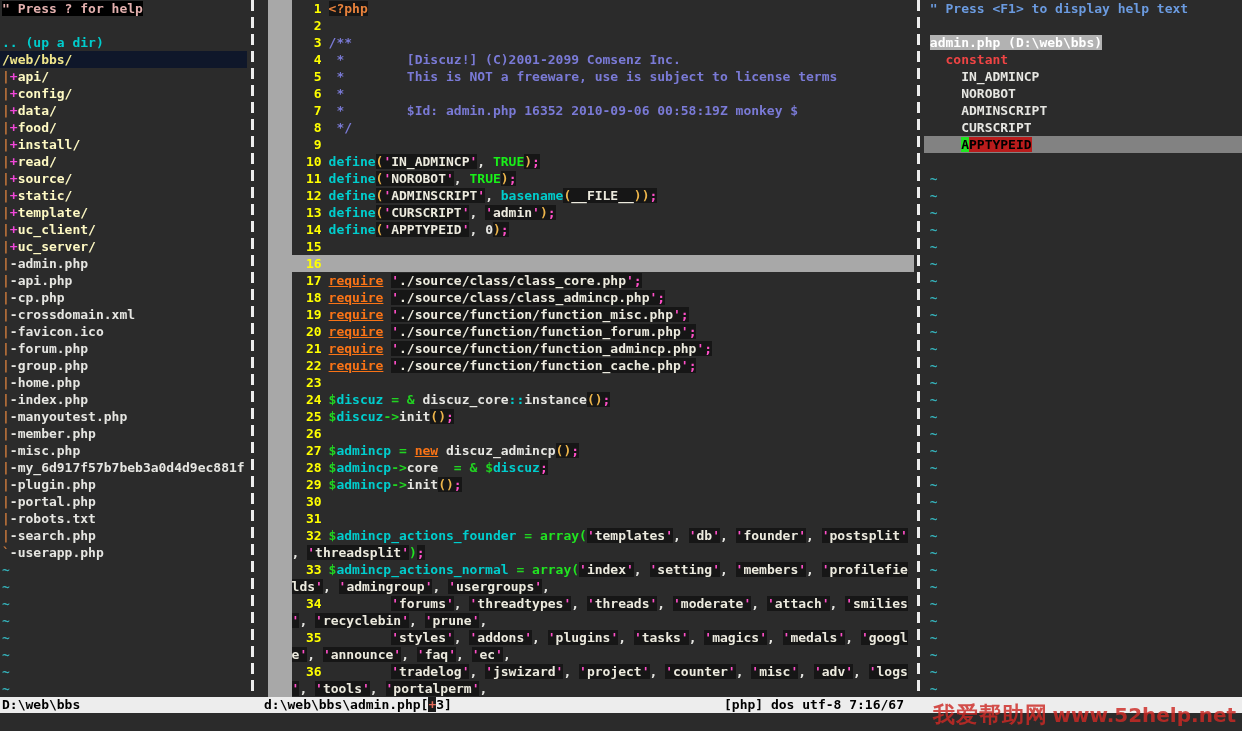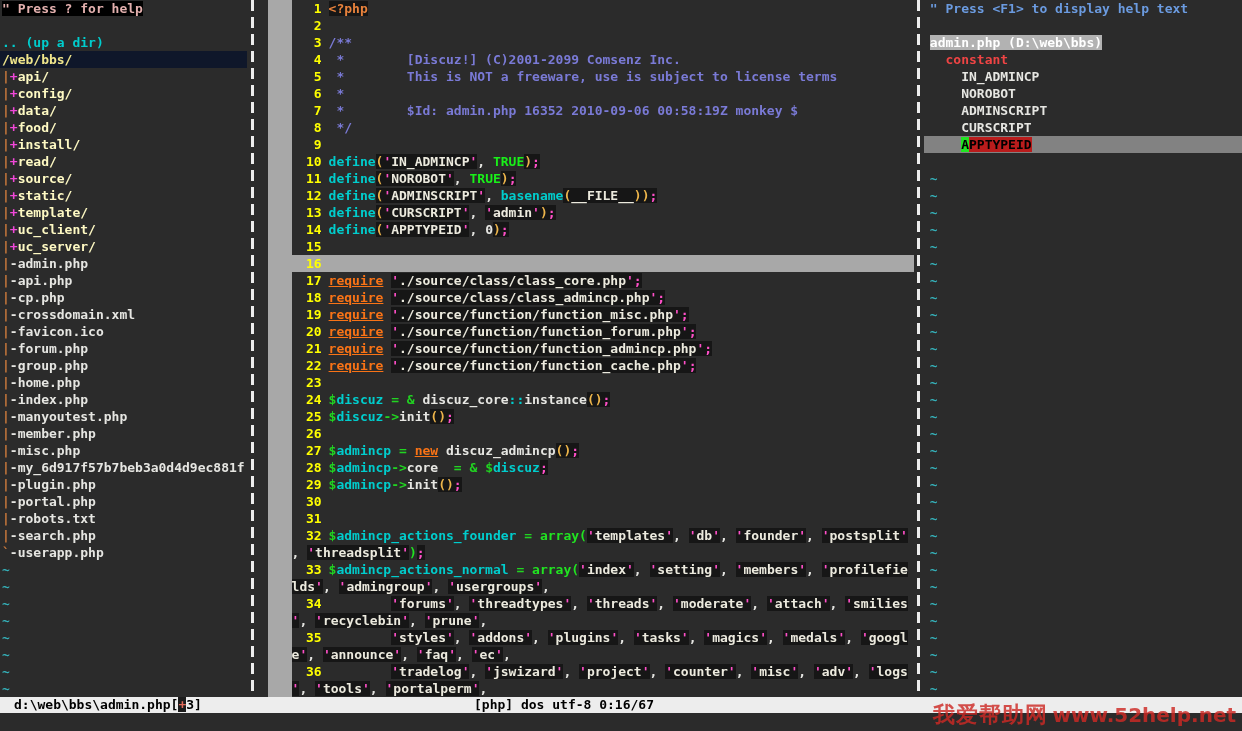--- a/index.html
+++ b/index.html
@@ -90,21 +90,22 @@
       <div class="foldcol"></div>
       <div class="coderows rows" id="code"><div class="crow"><span class="lnum">1</span><span class="sg-php">&lt;?php</span></div><div class="crow"><span class="lnum">2</span></div><div class="crow"><span class="lnum">3</span><span class="sg-cmt">/**</span></div><div class="crow"><span class="lnum">4</span><span class="sg-cmt"> *        [Discuz!] (C)2001-2099 Comsenz Inc.</span></div><div class="crow"><span class="lnum">5</span><span class="sg-cmt"> *        This is NOT a freeware, use is subject to license terms</span></div><div class="crow"><span class="lnum">6</span><span class="sg-cmt"> *</span></div><div class="crow"><span class="lnum">7</span><span class="sg-cmt"> *        $Id: admin.php 16352 2010-09-06 00:58:19Z monkey $</span></div><div class="crow"><span class="lnum">8</span><span class="sg-cmt"> */</span></div><div class="crow"><span class="lnum">9</span></div><div class="crow"><span class="lnum">10</span><span class="sg-fn">define</span><span class="sg-par">(</span><span class="sg-q">'</span><span class="sg-s">IN_ADMINCP</span><span class="sg-q">'</span><span class="sg-n">, </span><span class="sg-b">TRUE</span><span class="sg-par">)</span><span class="sg-sem">;</span></div><div class="crow"><span class="lnum">11</span><span class="sg-fn">define</span><span class="sg-par">(</span><span class="sg-q">'</span><span class="sg-s">NOROBOT</span><span class="sg-q">'</span><span class="sg-n">, </span><span class="sg-b">TRUE</span><span class="sg-par">)</span><span class="sg-sem">;</span></div><div class="crow"><span class="lnum">12</span><span class="sg-fn">define</span><span class="sg-par">(</span><span class="sg-q">'</span><span class="sg-s">ADMINSCRIPT</span><span class="sg-q">'</span><span class="sg-n">, </span><span class="sg-fn">basename</span><span class="sg-par">(</span><span class="sg-s">__FILE__</span><span class="sg-par">))</span><span class="sg-sem">;</span></div><div class="crow"><span class="lnum">13</span><span class="sg-fn">define</span><span class="sg-par">(</span><span class="sg-q">'</span><span class="sg-s">CURSCRIPT</span><span class="sg-q">'</span><span class="sg-n">, </span><span class="sg-q">'</span><span class="sg-s">admin</span><span class="sg-q">'</span><span class="sg-par">)</span><span class="sg-sem">;</span></div><div class="crow"><span class="lnum">14</span><span class="sg-fn">define</span><span class="sg-par">(</span><span class="sg-q">'</span><span class="sg-s">APPTYPEID</span><span class="sg-q">'</span><span class="sg-n">, </span><span class="sg-n">0</span><span class="sg-par">)</span><span class="sg-sem">;</span></div><div class="crow"><span class="lnum">15</span></div><div class="crow bar-cl"><span class="lnum">16</span></div><div class="crow"><span class="lnum">17</span><span class="sg-stm">require</span><span class="sg-n"> </span><span class="sg-q">'</span><span class="sg-s">./source/class/class_core.php</span><span class="sg-q">'</span><span class="sg-sem">;</span></div><div class="crow"><span class="lnum">18</span><span class="sg-stm">require</span><span class="sg-n"> </span><span class="sg-q">'</span><span class="sg-s">./source/class/class_admincp.php</span><span class="sg-q">'</span><span class="sg-sem">;</span></div><div class="crow"><span class="lnum">19</span><span class="sg-stm">require</span><span class="sg-n"> </span><span class="sg-q">'</span><span class="sg-s">./source/function/function_misc.php</span><span class="sg-q">'</span><span class="sg-sem">;</span></div><div class="crow"><span class="lnum">20</span><span class="sg-stm">require</span><span class="sg-n"> </span><span class="sg-q">'</span><span class="sg-s">./source/function/function_forum.php</span><span class="sg-q">'</span><span class="sg-sem">;</span></div><div class="crow"><span class="lnum">21</span><span class="sg-stm">require</span><span class="sg-n"> </span><span class="sg-q">'</span><span class="sg-s">./source/function/function_admincp.php</span><span class="sg-q">'</span><span class="sg-sem">;</span></div><div class="crow"><span class="lnum">22</span><span class="sg-stm">require</span><span class="sg-n"> </span><span class="sg-q">'</span><span class="sg-s">./source/function/function_cache.php</span><span class="sg-q">'</span><span class="sg-sem">;</span></div><div class="crow"><span class="lnum">23</span></div><div class="crow"><span class="lnum">24</span><span class="sg-o">$</span><span class="sg-v">discuz</span><span class="sg-n"> </span><span class="sg-o">=</span><span class="sg-n"> </span><span class="sg-o">&amp;</span><span class="sg-n"> </span><span class="sg-n">discuz_core</span><span class="sg-col">::</span><span class="sg-n">instance</span><span class="sg-par">()</span><span class="sg-sem">;</span></div><div class="crow"><span class="lnum">25</span><span class="sg-o">$</span><span class="sg-v">discuz</span><span class="sg-o">-&gt;</span><span class="sg-n">init</span><span class="sg-par">()</span><span class="sg-sem">;</span></div><div class="crow"><span class="lnum">26</span></div><div class="crow"><span class="lnum">27</span><span class="sg-o">$</span><span class="sg-v">admincp</span><span class="sg-n"> </span><span class="sg-o">=</span><span class="sg-n"> </span><span class="sg-stm">new</span><span class="sg-n"> </span><span class="sg-n">discuz_admincp</span><span class="sg-par">()</span><span class="sg-sem">;</span></div><div class="crow"><span class="lnum">28</span><span class="sg-o">$</span><span class="sg-v">admincp</span><span class="sg-o">-&gt;</span><span class="sg-n">core  </span><span class="sg-o">=</span><span class="sg-n"> </span><span class="sg-o">&amp;</span><span class="sg-n"> </span><span class="sg-o">$</span><span class="sg-v">discuz</span><span class="sg-sem">;</span></div><div class="crow"><span class="lnum">29</span><span class="sg-o">$</span><span class="sg-v">admincp</span><span class="sg-o">-&gt;</span><span class="sg-n">init</span><span class="sg-par">()</span><span class="sg-sem">;</span></div><div class="crow"><span class="lnum">30</span></div><div class="crow"><span class="lnum">31</span></div><div class="crow"><span class="lnum">32</span><span class="sg-o">$</span><span class="sg-v">admincp_actions_founder</span><span class="sg-n"> </span><span class="sg-o">=</span><span class="sg-n"> </span><span class="sg-arr">array(</span><span class="sg-q">'</span><span class="sg-s">templates</span><span class="sg-q">'</span><span class="sg-n">, </span><span class="sg-q">'</span><span class="sg-s">db</span><span class="sg-q">'</span><span class="sg-n">, </span><span class="sg-q">'</span><span class="sg-s">founder</span><span class="sg-q">'</span><span class="sg-n">, </span><span class="sg-q">'</span><span class="sg-s">postsplit</span><span class="sg-q">'</span></div><div class="crow"><span class="sg-n">, </span><span class="sg-q">'</span><span class="sg-s">threadsplit</span><span class="sg-q">'</span><span class="sg-arr">)</span><span class="sg-sem">;</span></div><div class="crow"><span class="lnum">33</span><span class="sg-o">$</span><span class="sg-v">admincp_actions_normal</span><span class="sg-n"> </span><span class="sg-o">=</span><span class="sg-n"> </span><span class="sg-arr">array(</span><span class="sg-q">'</span><span class="sg-s">index</span><span class="sg-q">'</span><span class="sg-n">, </span><span class="sg-q">'</span><span class="sg-s">setting</span><span class="sg-q">'</span><span class="sg-n">, </span><span class="sg-q">'</span><span class="sg-s">members</span><span class="sg-q">'</span><span class="sg-n">, </span><span class="sg-q">'</span><span class="sg-s">profilefie</span></div><div class="crow"><span class="sg-s">lds</span><span class="sg-q">'</span><span class="sg-n">, </span><span class="sg-q">'</span><span class="sg-s">admingroup</span><span class="sg-q">'</span><span class="sg-n">, </span><span class="sg-q">'</span><span class="sg-s">usergroups</span><span class="sg-q">'</span><span class="sg-n">,</span></div><div class="crow"><span class="lnum">34</span><span class="sg-n">        </span><span class="sg-q">'</span><span class="sg-s">forums</span><span class="sg-q">'</span><span class="sg-n">, </span><span class="sg-q">'</span><span class="sg-s">threadtypes</span><span class="sg-q">'</span><span class="sg-n">, </span><span class="sg-q">'</span><span class="sg-s">threads</span><span class="sg-q">'</span><span class="sg-n">, </span><span class="sg-q">'</span><span class="sg-s">moderate</span><span class="sg-q">'</span><span class="sg-n">, </span><span class="sg-q">'</span><span class="sg-s">attach</span><span class="sg-q">'</span><span class="sg-n">, </span><span class="sg-q">'</span><span class="sg-s">smilies</span></div><div class="crow"><span class="sg-q">'</span><span class="sg-n">, </span><span class="sg-q">'</span><span class="sg-s">recyclebin</span><span class="sg-q">'</span><span class="sg-n">, </span><span class="sg-q">'</span><span class="sg-s">prune</span><span class="sg-q">'</span><span class="sg-n">,</span></div><div class="crow"><span class="lnum">35</span><span class="sg-n">        </span><span class="sg-q">'</span><span class="sg-s">styles</span><span class="sg-q">'</span><span class="sg-n">, </span><span class="sg-q">'</span><span class="sg-s">addons</span><span class="sg-q">'</span><span class="sg-n">, </span><span class="sg-q">'</span><span class="sg-s">plugins</span><span class="sg-q">'</span><span class="sg-n">, </span><span class="sg-q">'</span><span class="sg-s">tasks</span><span class="sg-q">'</span><span class="sg-n">, </span><span class="sg-q">'</span><span class="sg-s">magics</span><span class="sg-q">'</span><span class="sg-n">, </span><span class="sg-q">'</span><span class="sg-s">medals</span><span class="sg-q">'</span><span class="sg-n">, </span><span class="sg-q">'</span><span class="sg-s">googl</span></div><div class="crow"><span class="sg-s">e</span><span class="sg-q">'</span><span class="sg-n">, </span><span class="sg-q">'</span><span class="sg-s">announce</span><span class="sg-q">'</span><span class="sg-n">, </span><span class="sg-q">'</span><span class="sg-s">faq</span><span class="sg-q">'</span><span class="sg-n">, </span><span class="sg-q">'</span><span class="sg-s">ec</span><span class="sg-q">'</span><span class="sg-n">,</span></div><div class="crow"><span class="lnum">36</span><span class="sg-n">        </span><span class="sg-q">'</span><span class="sg-s">tradelog</span><span class="sg-q">'</span><span class="sg-n">, </span><span class="sg-q">'</span><span class="sg-s">jswizard</span><span class="sg-q">'</span><span class="sg-n">, </span><span class="sg-q">'</span><span class="sg-s">project</span><span class="sg-q">'</span><span class="sg-n">, </span><span class="sg-q">'</span><span class="sg-s">counter</span><span class="sg-q">'</span><span class="sg-n">, </span><span class="sg-q">'</span><span class="sg-s">misc</span><span class="sg-q">'</span><span class="sg-n">, </span><span class="sg-q">'</span><span class="sg-s">adv</span><span class="sg-q">'</span><span class="sg-n">, </span><span class="sg-q">'</span><span class="sg-s">logs</span></div><div class="crow"><span class="sg-q">'</span><span class="sg-n">, </span><span class="sg-q">'</span><span class="sg-s">tools</span><span class="sg-q">'</span><span class="sg-n">, </span><span class="sg-q">'</span><span class="sg-s">portalperm</span><span class="sg-q">'</span><span class="sg-n">,</span></div></div>
     </div>
     <div class="vsep s2">
         <i></i>
       </div>
     <div class="win taglist rows" id="tl"><div class="crow"><span class="sg-thelp">" Press &lt;F1&gt; to display help text</span></div><div class="crow"></div><div class="crow"><span class="sg-thead">admin.php (D:\web\bbs)</span></div><div class="crow"><span class="sg-tgroup">  constant</span></div><div class="crow"><span class="sg-ttag">    IN_ADMINCP</span></div><div class="crow"><span class="sg-ttag">    NOROBOT</span></div><div class="crow"><span class="sg-ttag">    ADMINSCRIPT</span></div><div class="crow"><span class="sg-ttag">    CURSCRIPT</span></div><div class="crow bar-tlcur"><span class="sg-ttag">    </span><span class="sg-curA">A</span><span class="sg-curR">PPTYPEID</span></div><div class="crow"></div><div class="crow"><span class="sg-tilde">~</span></div><div class="crow"><span class="sg-tilde">~</span></div><div class="crow"><span class="sg-tilde">~</span></div><div class="crow"><span class="sg-tilde">~</span></div><div class="crow"><span class="sg-tilde">~</span></div><div class="crow"><span class="sg-tilde">~</span></div><div class="crow"><span class="sg-tilde">~</span></div><div class="crow"><span class="sg-tilde">~</span></div><div class="crow"><span class="sg-tilde">~</span></div><div class="crow"><span class="sg-tilde">~</span></div><div class="crow"><span class="sg-tilde">~</span></div><div class="crow"><span class="sg-tilde">~</span></div><div class="crow"><span class="sg-tilde">~</span></div><div class="crow"><span class="sg-tilde">~</span></div><div class="crow"><span class="sg-tilde">~</span></div><div class="crow"><span class="sg-tilde">~</span></div><div class="crow"><span class="sg-tilde">~</span></div><div class="crow"><span class="sg-tilde">~</span></div><div class="crow"><span class="sg-tilde">~</span></div><div class="crow"><span class="sg-tilde">~</span></div><div class="crow"><span class="sg-tilde">~</span></div><div class="crow"><span class="sg-tilde">~</span></div><div class="crow"><span class="sg-tilde">~</span></div><div class="crow"><span class="sg-tilde">~</span></div><div class="crow"><span class="sg-tilde">~</span></div><div class="crow"><span class="sg-tilde">~</span></div><div class="crow"><span class="sg-tilde">~</span></div><div class="crow"><span class="sg-tilde">~</span></div><div class="crow"><span class="sg-tilde">~</span></div><div class="crow"><span class="sg-tilde">~</span></div><div class="crow"><span class="sg-tilde">~</span></div></div>
   </div>
 
   <div class="statusbar">
+    <div class="st st-nt"><span>D:\web\bbs</span></div>
     <div class="st st-code">
       <span class="l"><span>d:\web\bbs\admin.php[</span><span class="mod">+</span><span>3]</span></span>
-      <span class="r">[php] dos utf-8 0:16/67</span>
+      <span class="r">[php] dos utf-8 7:16/67</span>
     </div>
   </div>
 
 
   <div class="watermark"><span class="cn">我爱帮助网</span> <span class="url">www.52help.net</span></div>
 </div>
 
 </body></html>

